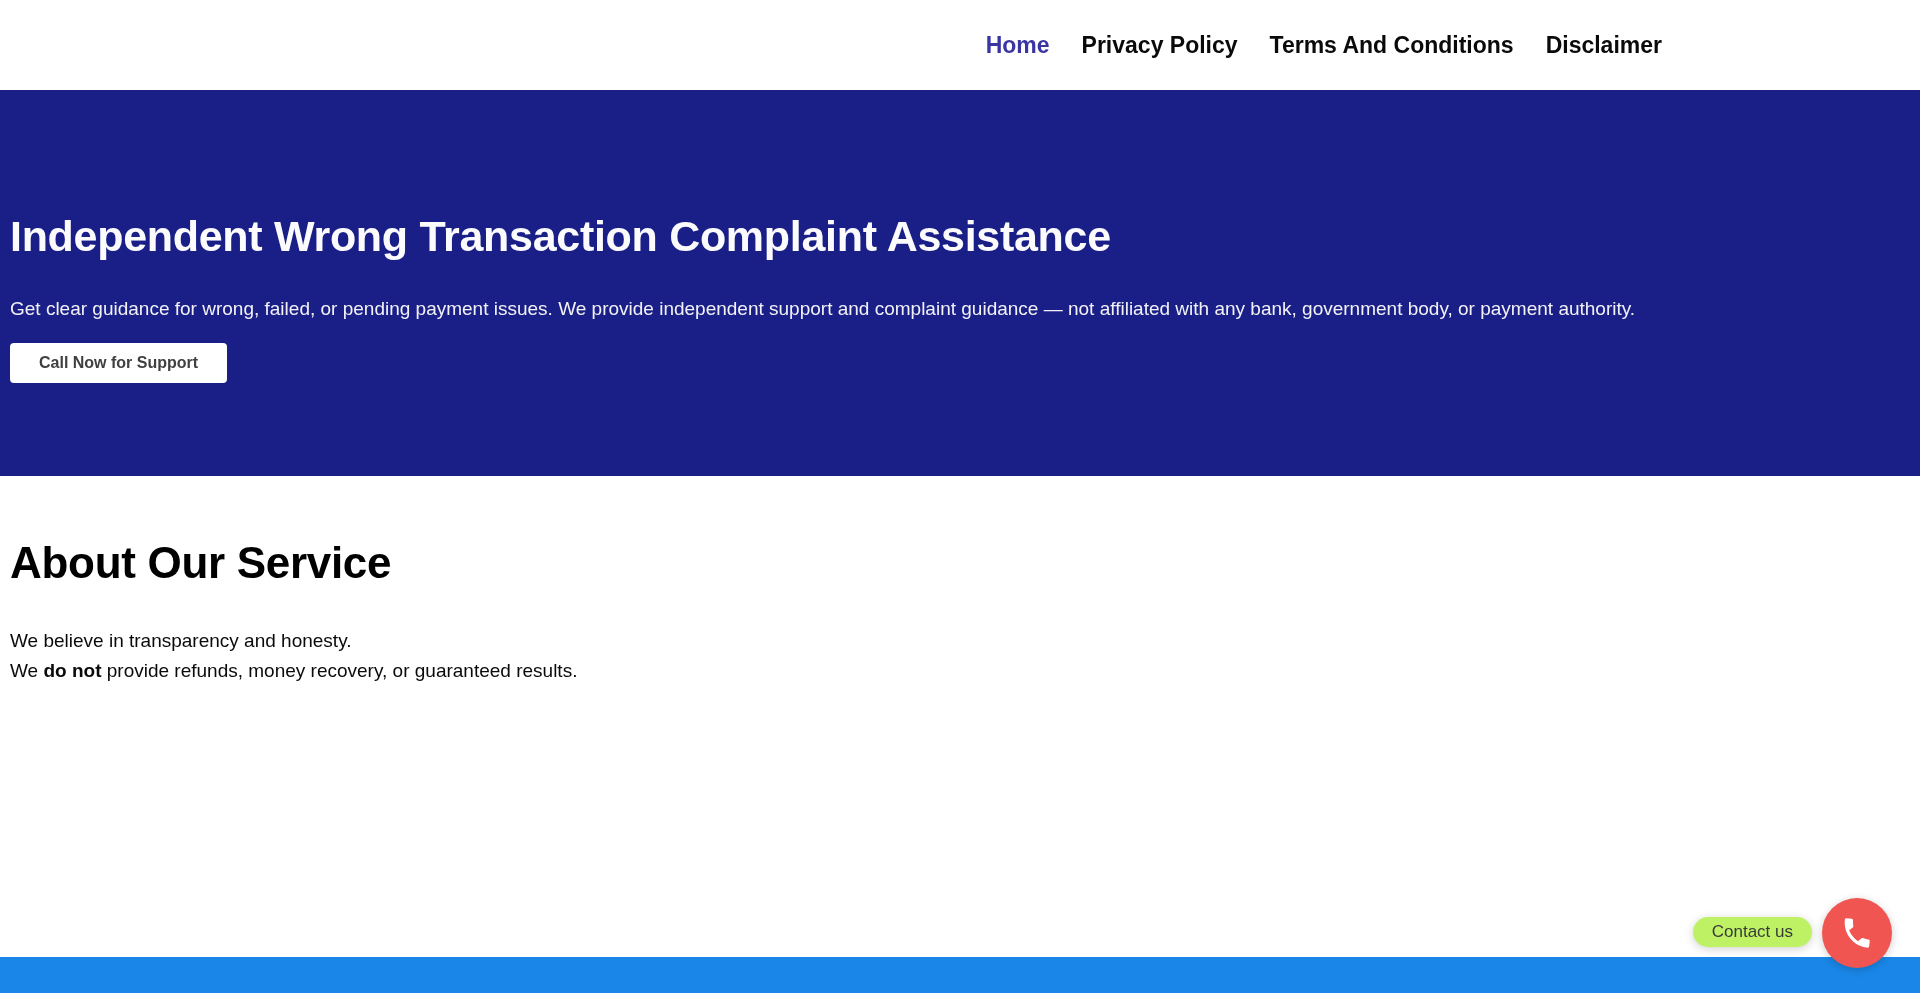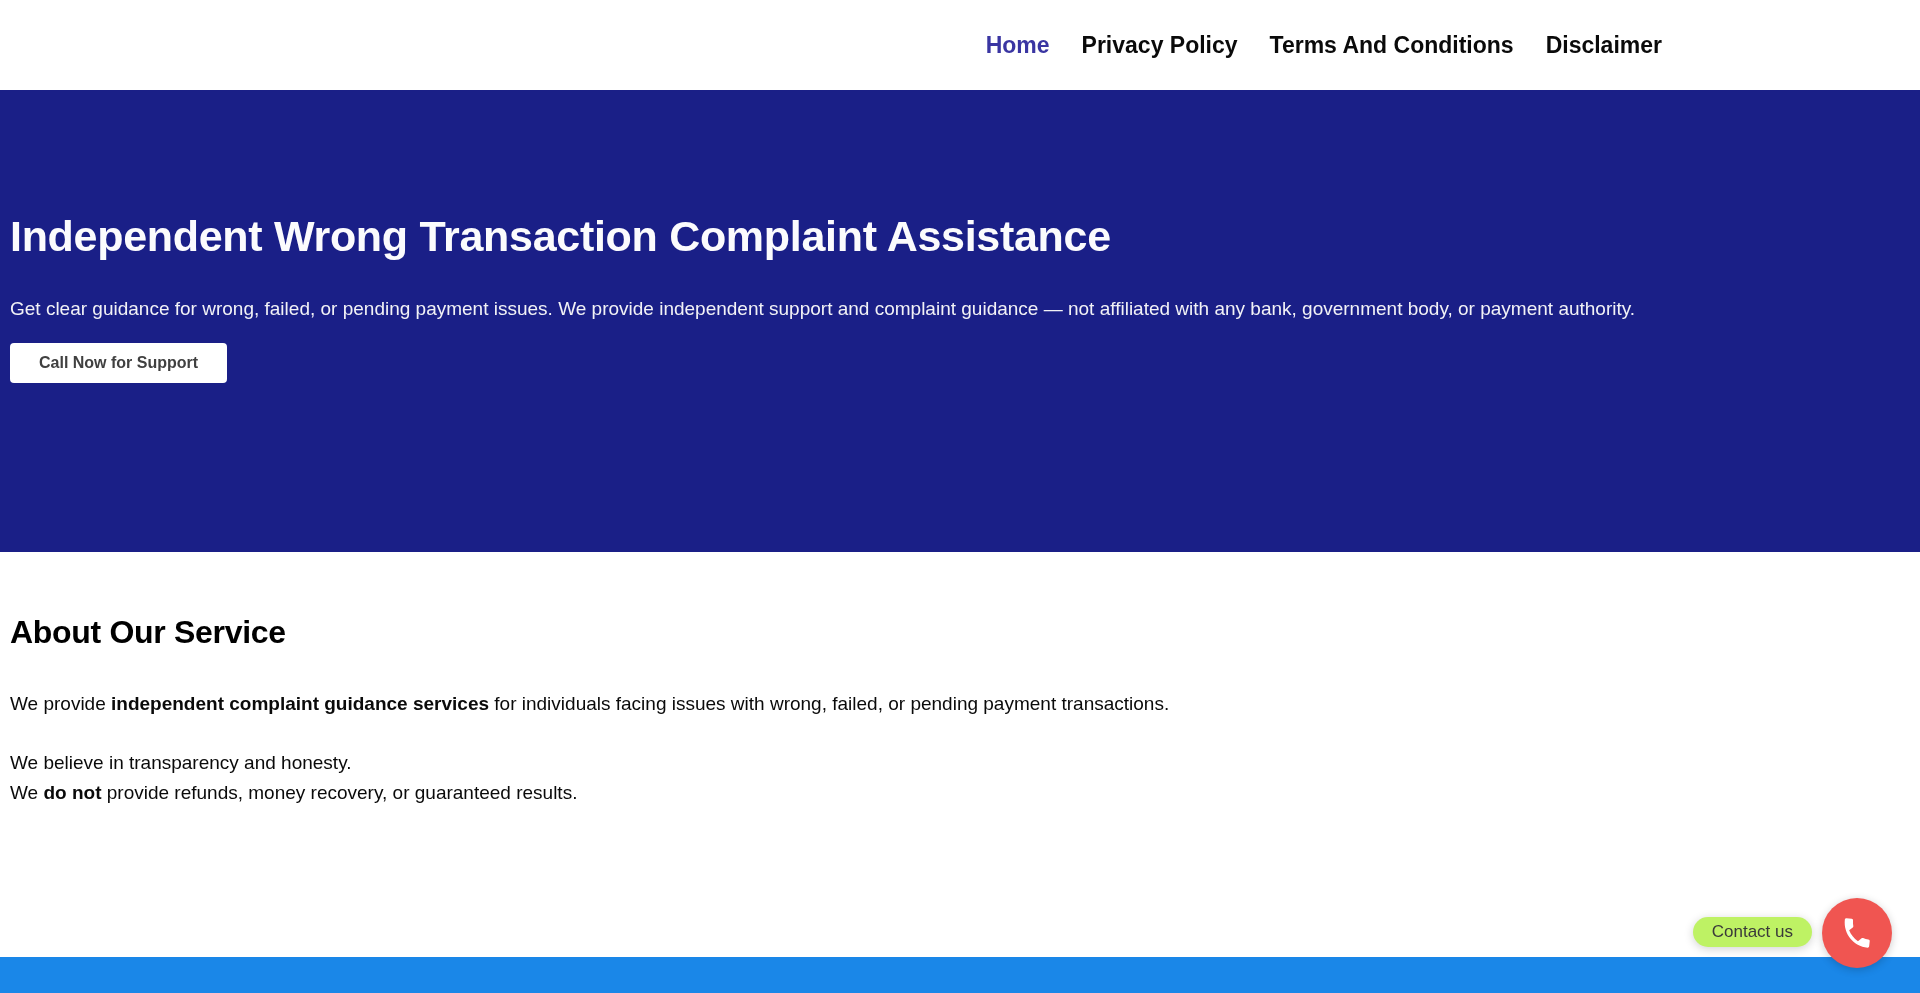--- a/index.html
+++ b/index.html
@@ -28,21 +28,21 @@
     color: #0a0a0a;
     padding: 0 16px;
     cursor: pointer;
     text-decoration: none;
     line-height: 90px;
   }
   .nav-link.active { color: #3a35a2; }
 
   
   .hero {
-    height: 462px;
+    height: 386px;
     background: #1a1f87;
     padding: 122px 23px 0 10px;
   }
   .hero h1 {
     margin: 0 0 34px 0;
     font-size: 43px;
     line-height: 1.15;
     font-weight: 700;
     color: #fbfbfd;
     letter-spacing: -0.3px;
@@ -67,21 +67,21 @@
     cursor: pointer;
   }
 
   
   .about {
     padding: 62px 10px 0 10px;
     background: #ffffff;
   }
   .about h2 {
     margin: 0 0 38px 0;
-    font-size: 32px;
+    font-size: 44px;
     font-weight: 700;
     color: #000000;
     letter-spacing: -0.3px;
   }
   .about p {
     margin: 0 0 29px 0;
     font-size: 19px;
     line-height: 30px;
     color: #0a0a0a;
     font-weight: 400;
@@ -150,21 +150,20 @@
 </header>
 
 <section class="hero" style="background: rgb(26, 31, 135);">
   <h1>Independent Wrong Transaction Complaint Assistance</h1>
   <p class="hero-sub">Get clear guidance for wrong, failed, or pending payment issues. We provide independent support and complaint guidance — not affiliated with any bank, government body, or payment authority.</p>
   <button class="hero-cta">Call Now for Support</button>
 </section>
 
 <section class="about">
   <h2>About Our Service</h2>
-  <p><span>We provide </span><strong>independent complaint guidance services</strong><span> for individuals facing issues with wrong, failed, or pending payment transactions.</span></p>
   <p class="tight">We believe in transparency and honesty.</p>
   <p class="tight"><span>We </span><strong>do not</strong><span> provide refunds, money recovery, or guaranteed results.</span></p>
 </section>
 
 <div class="footer-bar" style="background: rgb(26, 135, 232);"></div>
 
 <div class="contact-pill">Contact us</div>
 <button class="phone-fab" style="background: rgb(240, 85, 81);">
   <span style="display:flex;">
     <svg viewBox="0 0 24 24" xmlns="http://www.w3.org/2000/svg">

